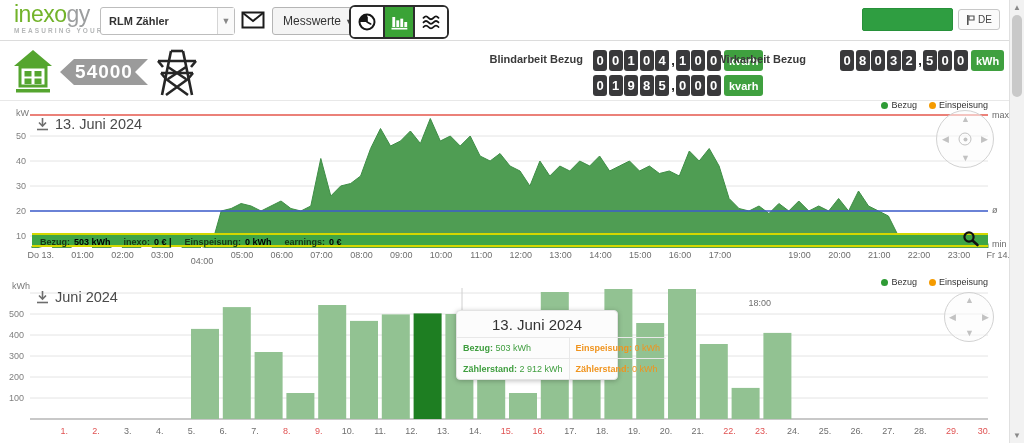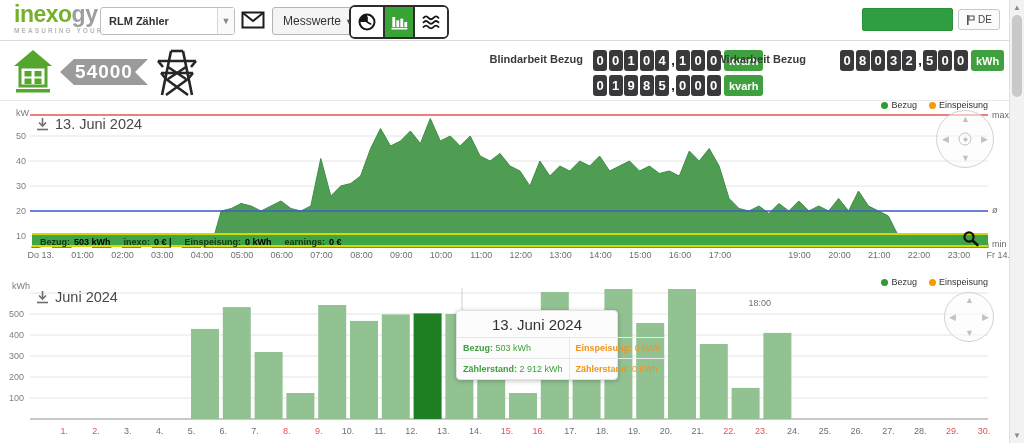--- a/index.html
+++ b/index.html
@@ -2,21 +2,21 @@
 <html><head>
 <meta charset="utf-8">
 <style>
   html,body{margin:0;padding:0;}
   body{width:1024px;height:443px;overflow:hidden;background:#fff;
        font-family:"Liberation Sans",sans-serif;position:relative;}
   .abs{position:absolute;}
   
   .topbar{position:absolute;left:0;top:0;width:1024px;height:40px;background:#fff;border-bottom:1px solid #dcdcdc;}
   .logo{position:absolute;left:14px;top:3px;line-height:1;}
-  .logo-main{font-size:23px;font-weight:bold;letter-spacing:-.5px;}
+  .logo-main{font-size:23px;font-weight:normal;letter-spacing:-.5px;}
   .lg-green{color:#72b32a;}
   .lg-gray{color:#9c9e9f;}
   .tagline{display:block;font-size:6.5px;color:#b5b7b8;letter-spacing:2.1px;margin-top:2px;font-weight:bold;}
   .meter-select{position:absolute;left:100px;top:7px;width:133px;height:26px;border:1px solid #bdbdbd;border-radius:3px;background:#fff;display:flex;align-items:center;cursor:pointer;}
   .meter-select .sel-text{font-size:11px;font-weight:bold;color:#333;padding-left:8px;flex:1;}
   .meter-select .sel-caret{width:16px;text-align:center;color:#888;font-size:9px;border-left:1px solid #d5d5d5;align-self:stretch;display:flex;align-items:center;justify-content:center;background:#fafafa;}
   .env-btn{position:absolute;left:241px;top:11px;width:24px;height:18px;background:none;border:none;padding:0;cursor:pointer;}
   .messwerte-btn{position:absolute;left:272px;top:7px;height:28px;padding:0 10px;background:#f4f4f4;border:1px solid #b5b5b5;border-radius:3px;font-size:12px;color:#333;font-family:inherit;cursor:pointer;}
   .messwerte-btn .caret{font-size:9px;color:#444;margin-left:4px;}
   .toggle-group{position:absolute;left:349px;top:5px;height:30px;display:flex;border:2px solid #2d2d2d;border-radius:6px;overflow:hidden;background:#fff;}
@@ -218,21 +218,21 @@
     <div class="ylab" style="left: 6px; top: 206px;">20</div>
     <div class="ylab" style="left: 6px; top: 181px;">30</div>
     <div class="ylab" style="left: 6px; top: 156px;">40</div>
     <div class="ylab" style="left: 6px; top: 131px;">50</div>
   </div>
 <div id="day-xlabels">
     <div class="xlab" style="left: 10px; top: 250px;">Do 13.</div>
     <div class="xlab" style="left: 49.8333px; top: 250px;">01:00</div>
     <div class="xlab" style="left: 89.6667px; top: 250px;">02:00</div>
     <div class="xlab" style="left: 129.5px; top: 250px;">03:00</div>
-    <div class="xlab" style="left: 169.333px; top: 250px;">04:00</div>
+    <div class="xlab" style="left: 169.333px; top: 256px;">04:00</div>
     <div class="xlab" style="left: 209.167px; top: 250px;">05:00</div>
     <div class="xlab" style="left: 249px; top: 250px;">06:00</div>
     <div class="xlab" style="left: 288.833px; top: 250px;">07:00</div>
     <div class="xlab" style="left: 328.667px; top: 250px;">08:00</div>
     <div class="xlab" style="left: 368.5px; top: 250px;">09:00</div>
     <div class="xlab" style="left: 408.333px; top: 250px;">10:00</div>
     <div class="xlab" style="left: 448.167px; top: 250px;">11:00</div>
     <div class="xlab" style="left: 488px; top: 250px;">12:00</div>
     <div class="xlab" style="left: 527.833px; top: 250px;">13:00</div>
     <div class="xlab" style="left: 567.667px; top: 250px;">14:00</div>

